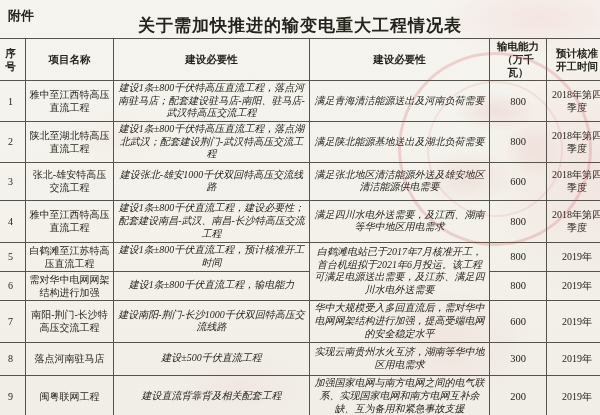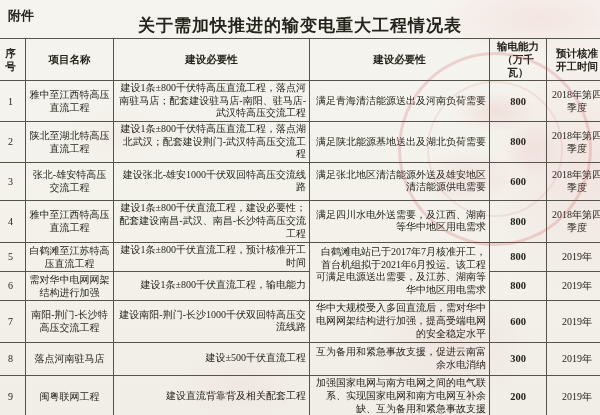--- a/index.html
+++ b/index.html
@@ -26,22 +26,22 @@
     border-collapse:collapse;table-layout:fixed;
     font-size:10px;
   }
   .doc th,.doc td{
     border:1px solid #55544a;vertical-align:middle;
     padding:1px 3px;overflow:hidden;
   }
   .doc th{font-weight:bold;font-size:10.5px;text-align:center;line-height:13px;padding:1px 5px;}
   .c-no,.c-name,.c-cap,.c-time,.c-total{text-align:center;}
   .c-name{line-height:13px;}
-  .c-plan,.c-nec{text-align:right;line-height:12.6px;letter-spacing:0;}
-  .c-cap{font-size:10.5px;font-weight:bold;}
+  .c-plan,.c-nec{text-align:center;line-height:12.6px;letter-spacing:0;font-style:italic;}
+  .c-cap{font-size:10.5px;}
   .c-time{line-height:13px;padding:1px 6px;}
   tr.hr{height:30px;} tr.r1{height:41px;} tr.r2{height:40px;} tr.r3{height:38px;}
   tr.r4{height:42px;} tr.r5{height:29px;} tr.r6{height:29px;} tr.r7{height:42px;}
   tr.r8{height:33px;} tr.r9{height:42px;}
   .seal{
     position:absolute;left:398px;top:52px;width:188px;height:188px;
     border:3px solid rgba(198,70,80,.20);border-radius:50%;
     background:
       radial-gradient(60px 30px at 50% 30%, rgba(210,90,100,.12), transparent 70%),
       radial-gradient(70px 40px at 35% 65%, rgba(210,90,100,.10), transparent 70%),
@@ -112,21 +112,21 @@
         <td class="c-plan">建设1条±800千伏直流工程，建设必要性；配套建设南昌-武汉、南昌-长沙特高压交流工程</td>
         <td class="c-nec">满足四川水电外送需要，及江西、湖南等华中地区用电需求</td>
         <td class="c-cap">800</td>
         <td class="c-time">2018年第四季度</td>
       </tr>
 
       <tr class="r5">
         <td class="c-no">5</td>
         <td class="c-name">白鹤滩至江苏特高压直流工程</td>
         <td class="c-plan">建设1条±800千伏直流工程，预计核准开工时间</td>
-        <td class="c-nec" rowspan="2">白鹤滩电站已于2017年7月核准开工，首台机组拟于2021年6月投运。该工程可满足电源送出需要，及江苏、湖南等华中地区用电需求</td>
+        <td class="c-nec" rowspan="2">白鹤滩电站已于2017年7月核准开工，首台机组拟于2021年6月投运。该工程可满足电源送出需要，及江苏、满足四川水电外送需要</td>
         <td class="c-cap">800</td>
         <td class="c-time">2019年</td>
       </tr>
 
       <tr class="r6">
         <td class="c-no">6</td>
         <td class="c-name">需对华中电网网架结构进行加强</td>
         <td class="c-plan">建设1条±800千伏直流工程，输电能力</td>
         <td class="c-cap">800</td>
         <td class="c-time">2019年</td>
@@ -138,21 +138,21 @@
         <td class="c-plan">建设南阳-荆门-长沙1000千伏双回特高压交流线路</td>
         <td class="c-nec">华中大规模受入多回直流后，需对华中电网网架结构进行加强，提高受端电网的安全稳定水平</td>
         <td class="c-cap">600</td>
         <td class="c-time">2019年</td>
       </tr>
 
       <tr class="r8">
         <td class="c-no">8</td>
         <td class="c-name">落点河南驻马店</td>
         <td class="c-plan">建设±500千伏直流工程</td>
-        <td class="c-nec">互为备用和紧急事故支援，促进云南富余水电消纳</td>
+        <td class="c-nec">实现云南贵州水火互济，湖南等华中地区用电需求</td>
         <td class="c-cap">300</td>
         <td class="c-time">2019年</td>
       </tr>
 
       <tr class="r9">
         <td class="c-no">9</td>
         <td class="c-name">闽粤联网工程</td>
         <td class="c-plan">建设直流背靠背及相关配套工程</td>
         <td class="c-nec">加强国家电网与南方电网之间的电气联系、实现国家电网和南方电网互补余缺、互为备用和紧急事故支援</td>
         <td class="c-cap">200</td>

